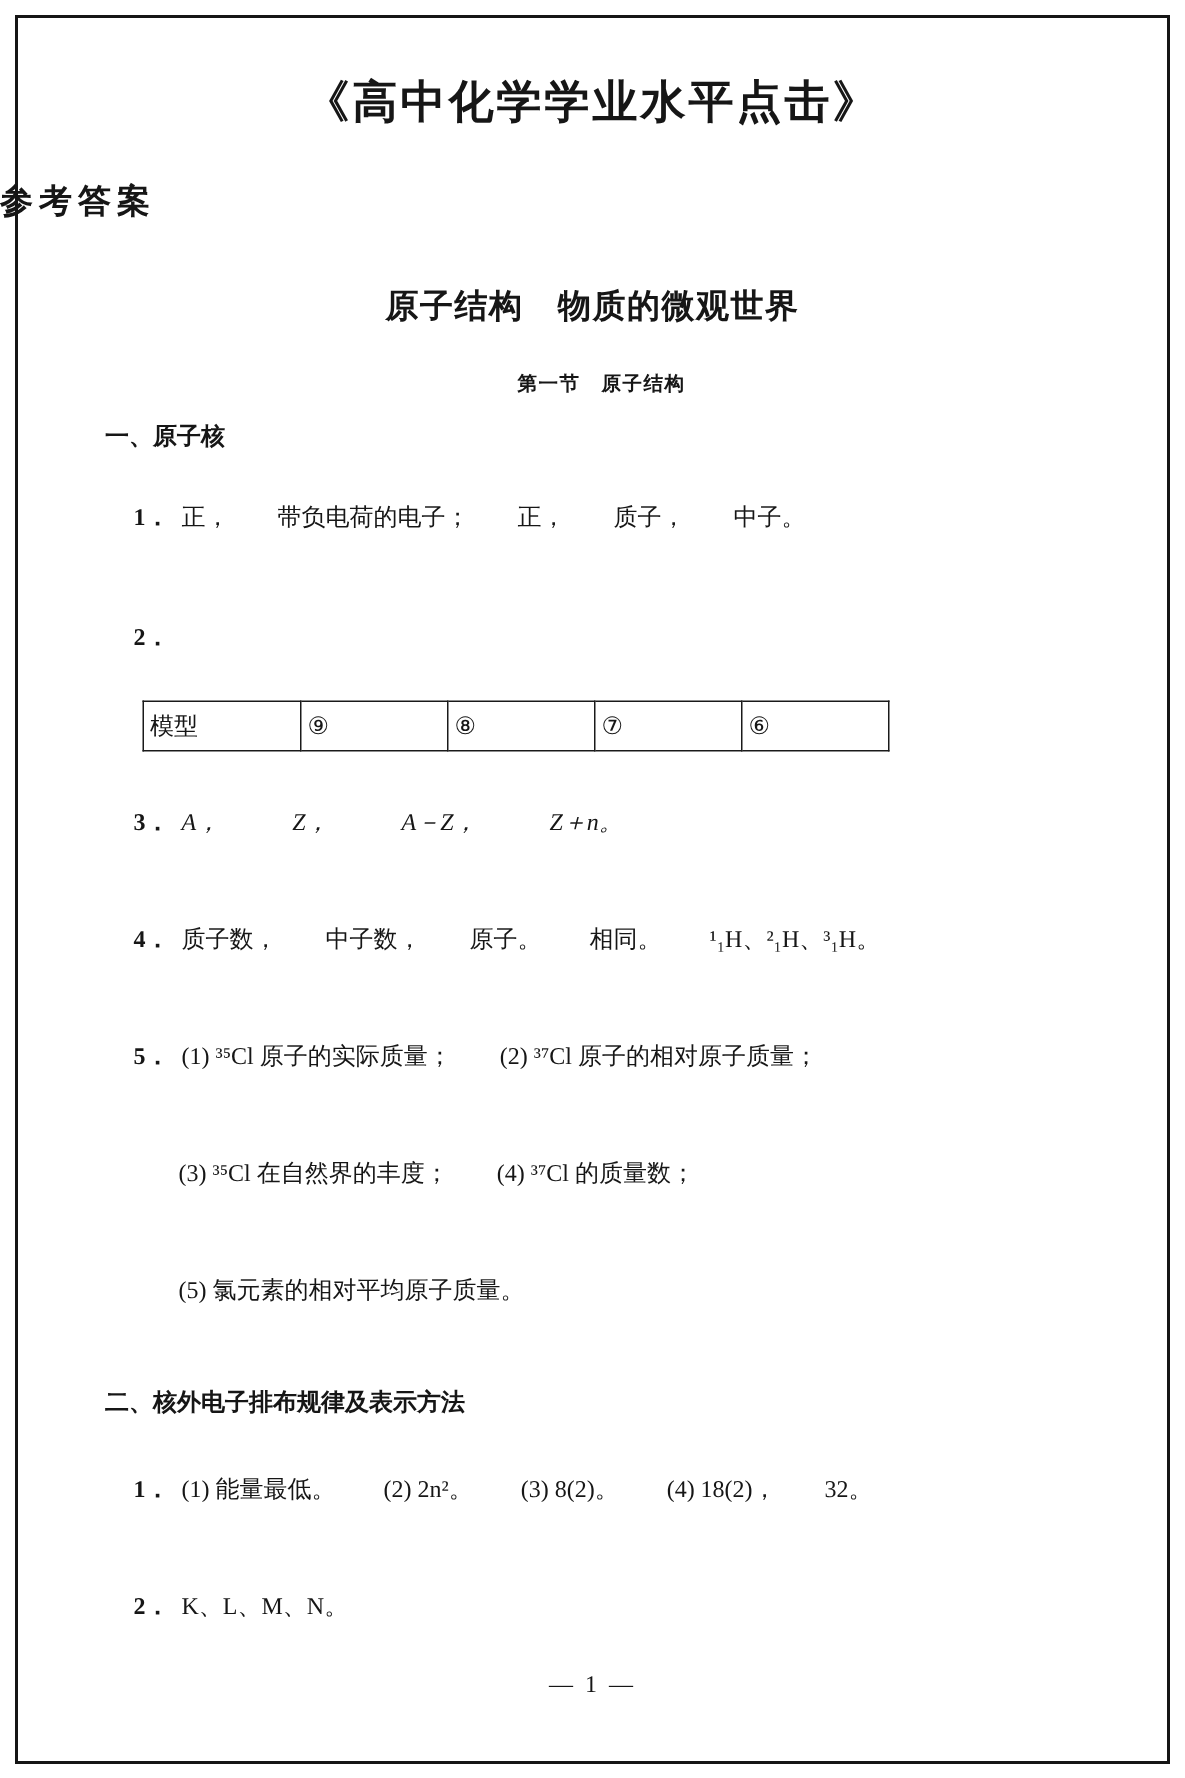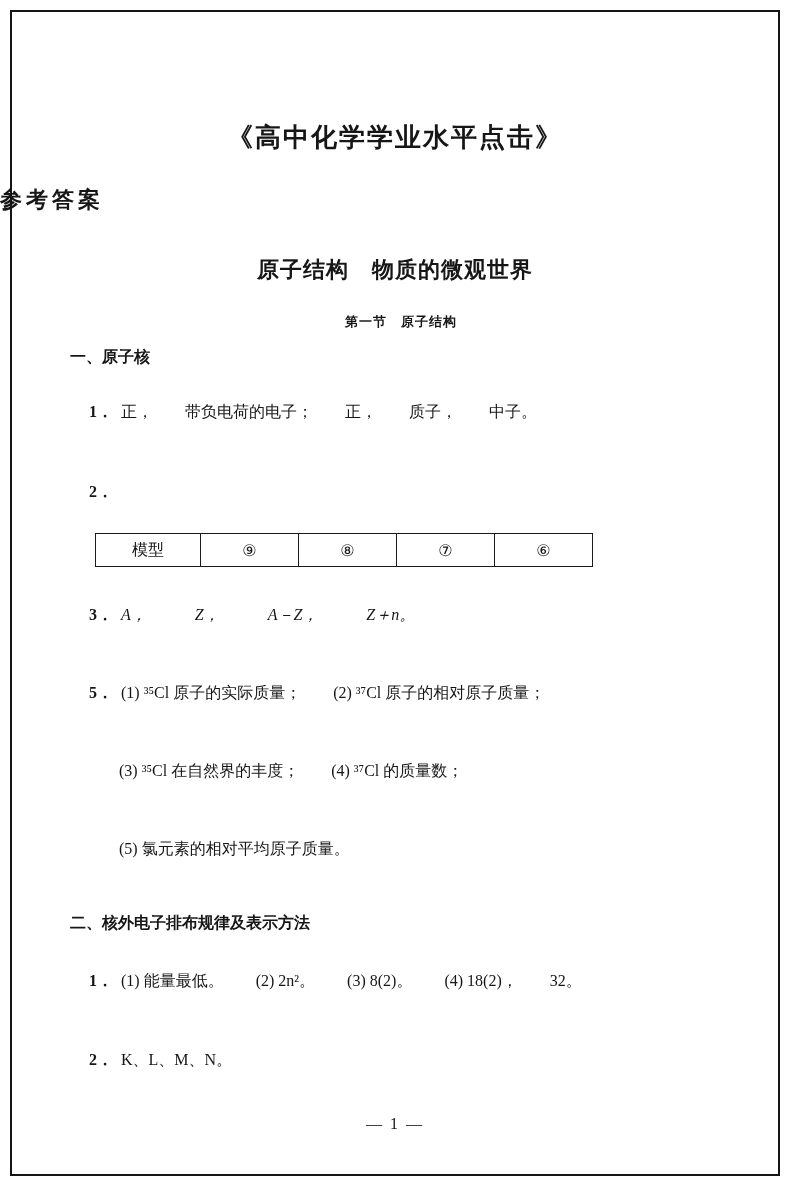--- a/index.html
+++ b/index.html
@@ -1,31 +1,31 @@
 <!DOCTYPE html>
 <html><head>
 <meta charset="utf-8">
 <style>
   html,body{margin:0;padding:0;}
   body{width:790px;height:1185px;background:#ffffff;font-family:"Liberation Serif","DejaVu Serif",serif;color:#161616;}
   .page{position:relative;width:790px;height:1185px;background:#ffffff;overflow:hidden;}
   .frame{position:absolute;left:10px;top:10px;width:766px;height:1162px;border:2px solid #151515;pointer-events:none;}
-  .title{text-align:center;font-size:26px;font-weight:bold;padding-top:120px;letter-spacing:2px;}
+  .title{text-align:center;font-size:30px;font-weight:bold;padding-top:48px;letter-spacing:2px;}
   .subtitle{text-align:left;font-size:22px;font-weight:bold;margin-top:30px;letter-spacing:4px;}
   .part{text-align:center;font-size:22px;font-weight:bold;margin-top:40px;letter-spacing:1px;}
   .chapter{text-align:center;font-size:13px;font-weight:bold;margin-top:28px;letter-spacing:1px;margin-left:12px;}
   .content{padding:0 34px 0 38px;font-size:16px;}
   .sec-head{font-weight:bold;margin-top:16px;margin-left:32px;}
   .sec2{margin-top:30px;}
   .item{margin-top:11px;padding-left:27px;white-space:pre-wrap;line-height:1.4;}
   .cont{padding-left:57px;}
   .num{font-weight:bold;padding-right:8px;}
   .math{font-style:italic;}
   table.ans{border-collapse:collapse;margin:8px 0 2px 57px;}
-  table.ans td{border:1.5px solid #1a1a1a;text-align:center;height:32px;font-size:16px;padding:0 4px;}
+  table.ans td{border:1.5px solid #1a1a1a;text-align:left;height:32px;font-size:16px;padding:0 4px;}
   td.lab{width:96px;}
   td.c{width:89px;}
   .mt14{margin-top:14px;}
   .pagenum{position:absolute;left:0;bottom:52px;width:100%;text-align:center;font-size:16px;letter-spacing:2px;}
 </style>
 </head>
 <body>
 
 <div class="page">
   <div class="frame"></div>
@@ -55,20 +55,23 @@
         <td class="c">⑦</td>
         <td class="c">⑥</td>
       </tr>
     </tbody>
       </table>
 
     <div class="item mt14">
       <span class="num">3．</span><span class="math">A，　　　Z，　　　A－Z，　　　Z＋n。</span>
     </div>
 
+    <div class="item">
+      <span class="num">4．</span><span>质子数，　　中子数，　　原子。　　相同。　　¹₁H、²₁H、³₁H。</span>
+    </div>
 
     <div class="item">
       <span class="num">5．</span><span>(1) ³⁵Cl 原子的实际质量；　　(2) ³⁷Cl 原子的相对原子质量；</span>
     </div>
     <div class="item cont">
       <span>(3) ³⁵Cl 在自然界的丰度；　　(4) ³⁷Cl 的质量数；</span>
     </div>
     <div class="item cont">
       <span>(5) 氯元素的相对平均原子质量。</span>
     </div>

